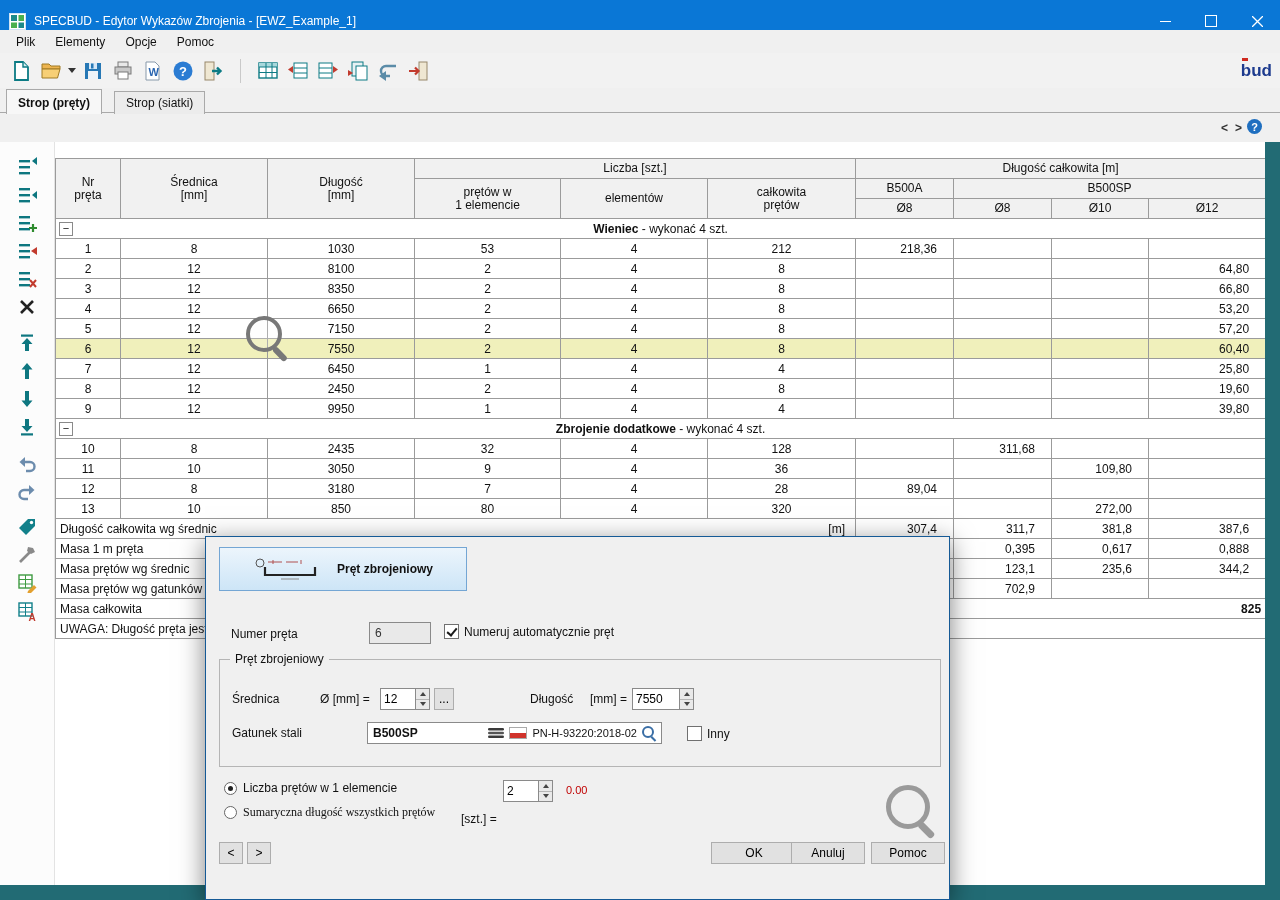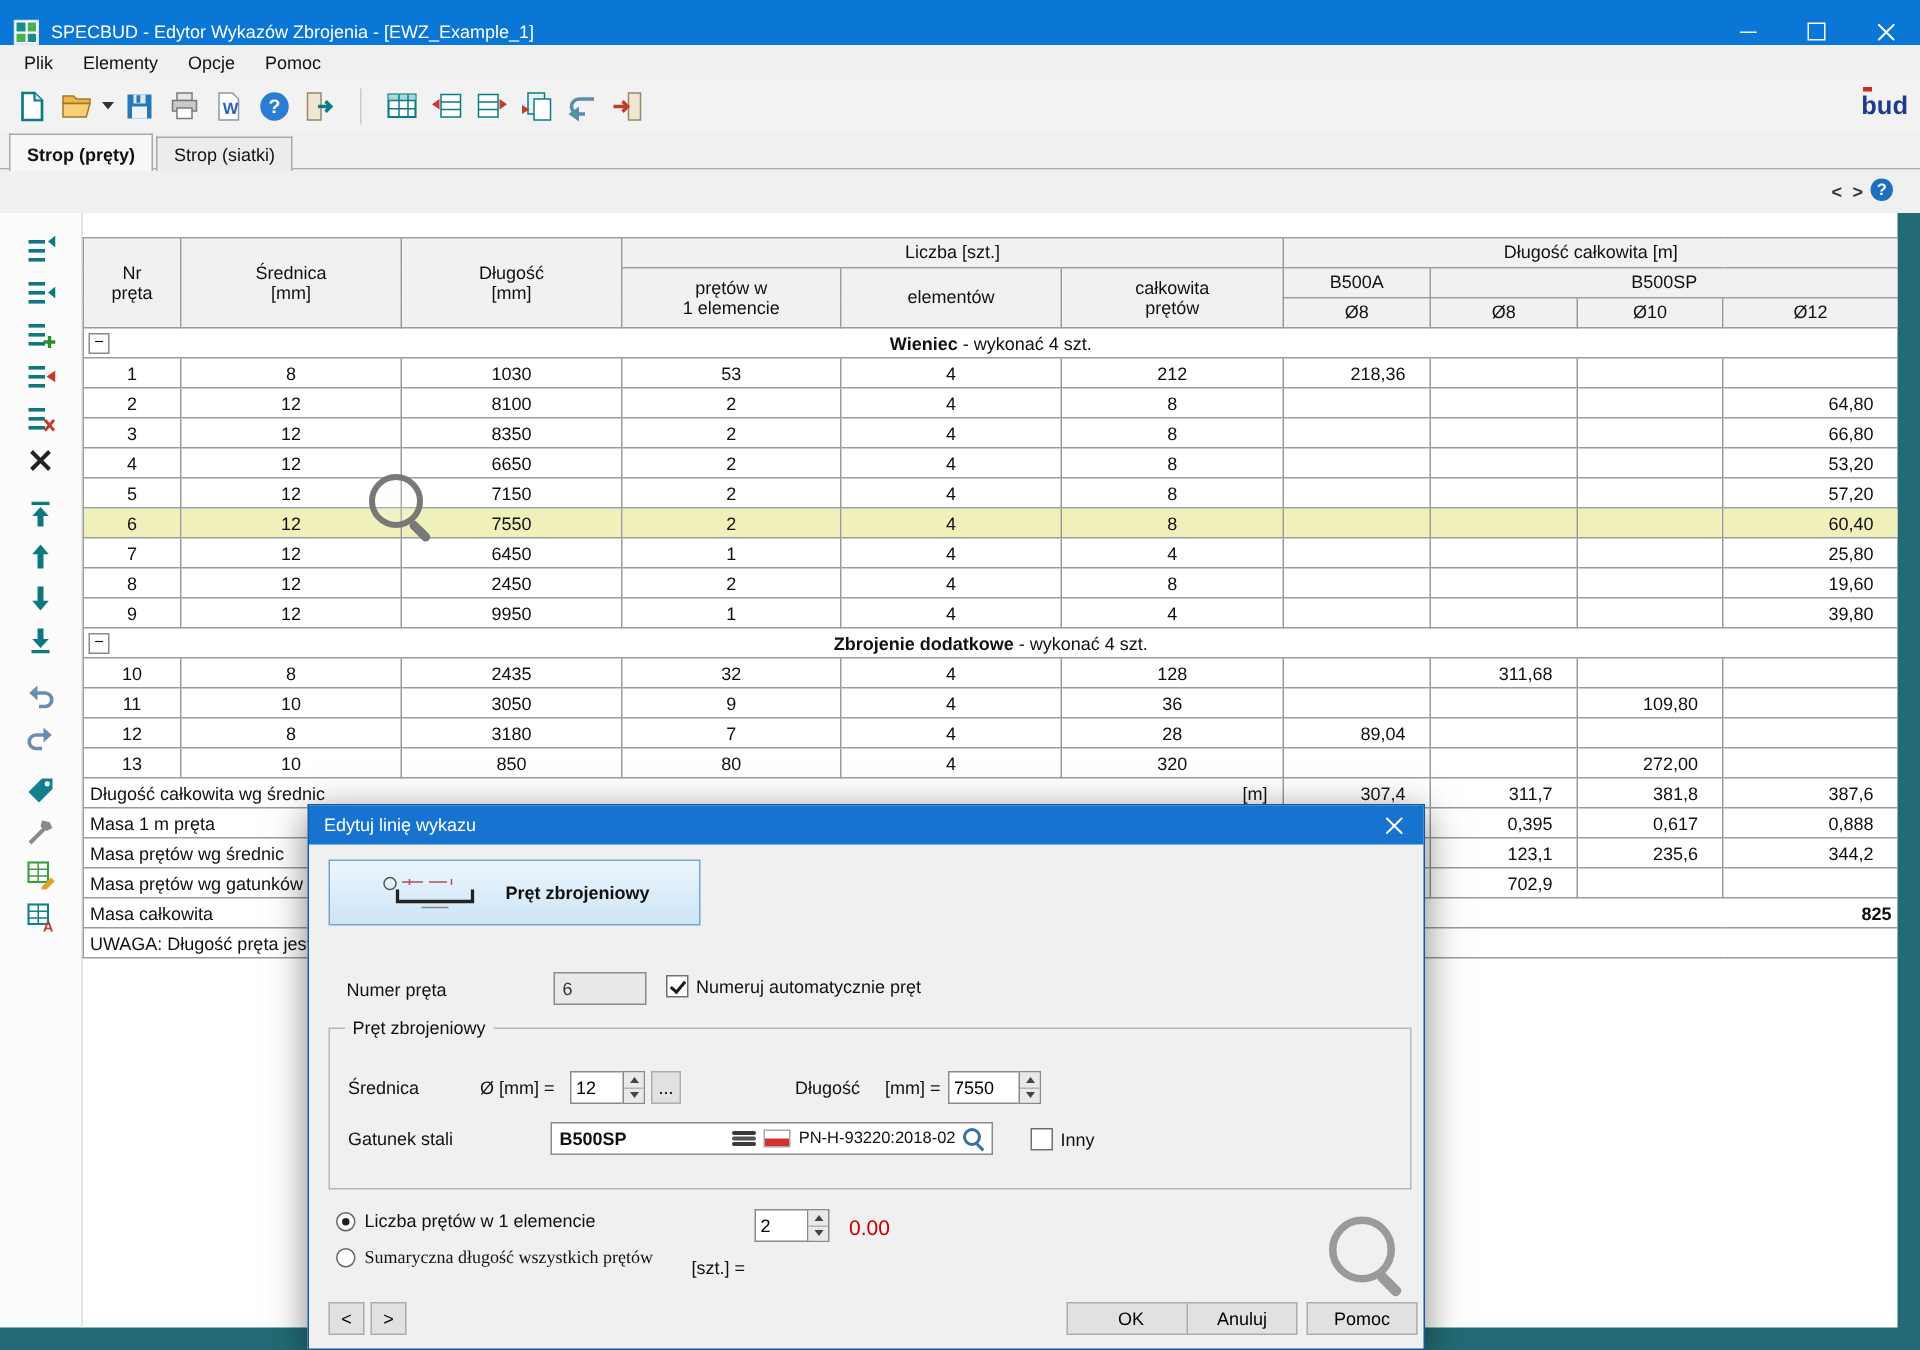--- a/index.html
+++ b/index.html
@@ -27,21 +27,21 @@
   .caret-down{width:0;height:0;border-left:4px solid transparent;border-right:4px solid transparent;border-top:5px solid #333;}
   .tb-caret{width:12px;height:28px;display:flex;align-items:center;justify-content:center;border:none;background:transparent;padding:0;}
   .tb-sep{width:1px;height:24px;background:#c9c9c9;margin:0 12px;}
   .logo{margin-left:auto;margin-right:14px;position:relative;}
   .logo-text{font-weight:bold;font-size:17px;color:#1d3b8e;line-height:17px;}
   .logo-red{position:absolute;left:1px;top:-4px;width:6px;height:3px;background:#cf2a20;}
 
   
   .tabbar{position:absolute;left:0;top:88px;width:100%;height:25px;background:#f0f0f0;display:flex;align-items:flex-end;padding-left:6px;}
   .tabbar-line{position:absolute;left:0;bottom:0;width:100%;height:1px;background:#a9a9a9;}
-  .tab{padding:4px 11px;border:1px solid #a9a9a9;border-bottom:none;background:#ececec;margin-right:2px;position:relative;top:1px;z-index:2;}
+  .tab{padding:4px 11px;border:1px solid #a9a9a9;border-bottom:none;background:#ececec;margin-right:12px;position:relative;top:1px;z-index:2;}
   .tab.active{background:#f7f7f7;font-weight:bold;padding-top:6px;}
 
   
   .selectorbar{position:absolute;left:0;top:113px;width:100%;height:29px;background:#f0f0f0;}
   .combo{position:absolute;left:18px;top:4px;width:1194px;height:21px;background:#fff;border:1px solid #7fa3c8;display:flex;align-items:center;}
   .combo-value{padding-left:8px;font-weight:bold;}
   .combo-caret{margin-left:auto;width:20px;display:flex;justify-content:center;align-items:center;height:100%;}
   .sel-nav{position:absolute;top:5px;width:13px;height:19px;display:flex;align-items:center;justify-content:center;color:#333;font-weight:bold;font-size:12px;}
   .sel-prev{left:1218px;} .sel-next{left:1232px;}
   .sel-help{position:absolute;left:1247px;top:6px;width:15px;height:15px;border-radius:50%;background:#1f6fc0;color:#fff;font-size:11px;font-weight:bold;display:flex;align-items:center;justify-content:center;}
@@ -108,21 +108,21 @@
   .steel-field{position:absolute;left:147px;top:62px;width:295px;height:22px;background:#fff;border:1px solid #8a8a8a;display:flex;align-items:center;padding:0 5px;gap:5px;box-sizing:border-box;}
   .steel-name{font-weight:bold;}
   .coil{margin-left:auto;flex:none;display:flex;}
   .flag{width:18px;height:12px;border:1px solid #aaa;display:flex;flex-direction:column;flex:none;box-sizing:border-box;}
   .flag .fw{flex:1;background:#fff;}
   .flag .fr{flex:1;background:#d0332c;}
   .norm{font-size:11px;white-space:nowrap;}
   .mini-mag{position:relative;width:14px;height:14px;flex:none;}
   .mini-mag::before{content:"";position:absolute;left:0;top:0;width:8px;height:8px;border:2px solid #3a6ea5;border-radius:50%;}
   .mini-mag::after{content:"";position:absolute;left:10px;top:10px;width:6px;height:2px;background:#3a6ea5;transform:rotate(45deg);transform-origin:0 0;}
-  .hint-red{position:absolute;color:#c00000;font-size:14px;}
+  .hint-red{position:absolute;color:#c00000;font-size:11px;}
   .big-mag{position:absolute;left:680px;top:248px;width:58px;height:58px;}
   .big-mag .g{width:34px;height:34px;border:5px solid #9a9a9a;border-radius:50%;}
   .big-mag .h{position:absolute;left:36px;top:36px;width:19px;height:7px;background:#9a9a9a;border-radius:3px;transform:rotate(45deg);transform-origin:0 0;}
 </style>
 </head>
 <body>
 
 <div id="app">
 
   <div class="titlebar">
@@ -629,28 +629,20 @@
       </table>
     </div>
   </div>
 
   <div class="cursor-mag">
     <div class="g"></div>
     <div class="h"></div>
   </div>
 
   <div class="dialog">
-    <div class="dlg-title">
-      <span>Edytuj linię wykazu</span>
-      <div class="dlg-close">
-        <svg width="11" height="11" viewBox="0 0 10 10">
-            <path d="M0 0L10 10M10 0L0 10" stroke="#fff" stroke-width="1.2"></path>
-          </svg>
-      </div>
-    </div>
     <div class="dlg-body">
 
       <div class="dlg-tabs">
         <div class="dlg-tab active tab-rebar">
           <svg width="74" height="26" viewBox="0 0 74 26">
             <circle cx="7" cy="7" r="4" fill="none" stroke="#555"></circle>
             <path d="M15 6h14M33 6h12M48 4v4M20 4v4" stroke="#b05050" stroke-width="1"></path>
             <path d="M12 11v8h50v-8" fill="none" stroke="#222" stroke-width="2.2"></path>
             <path d="M28 23h18" stroke="#888" stroke-width="1"></path>
           </svg>

